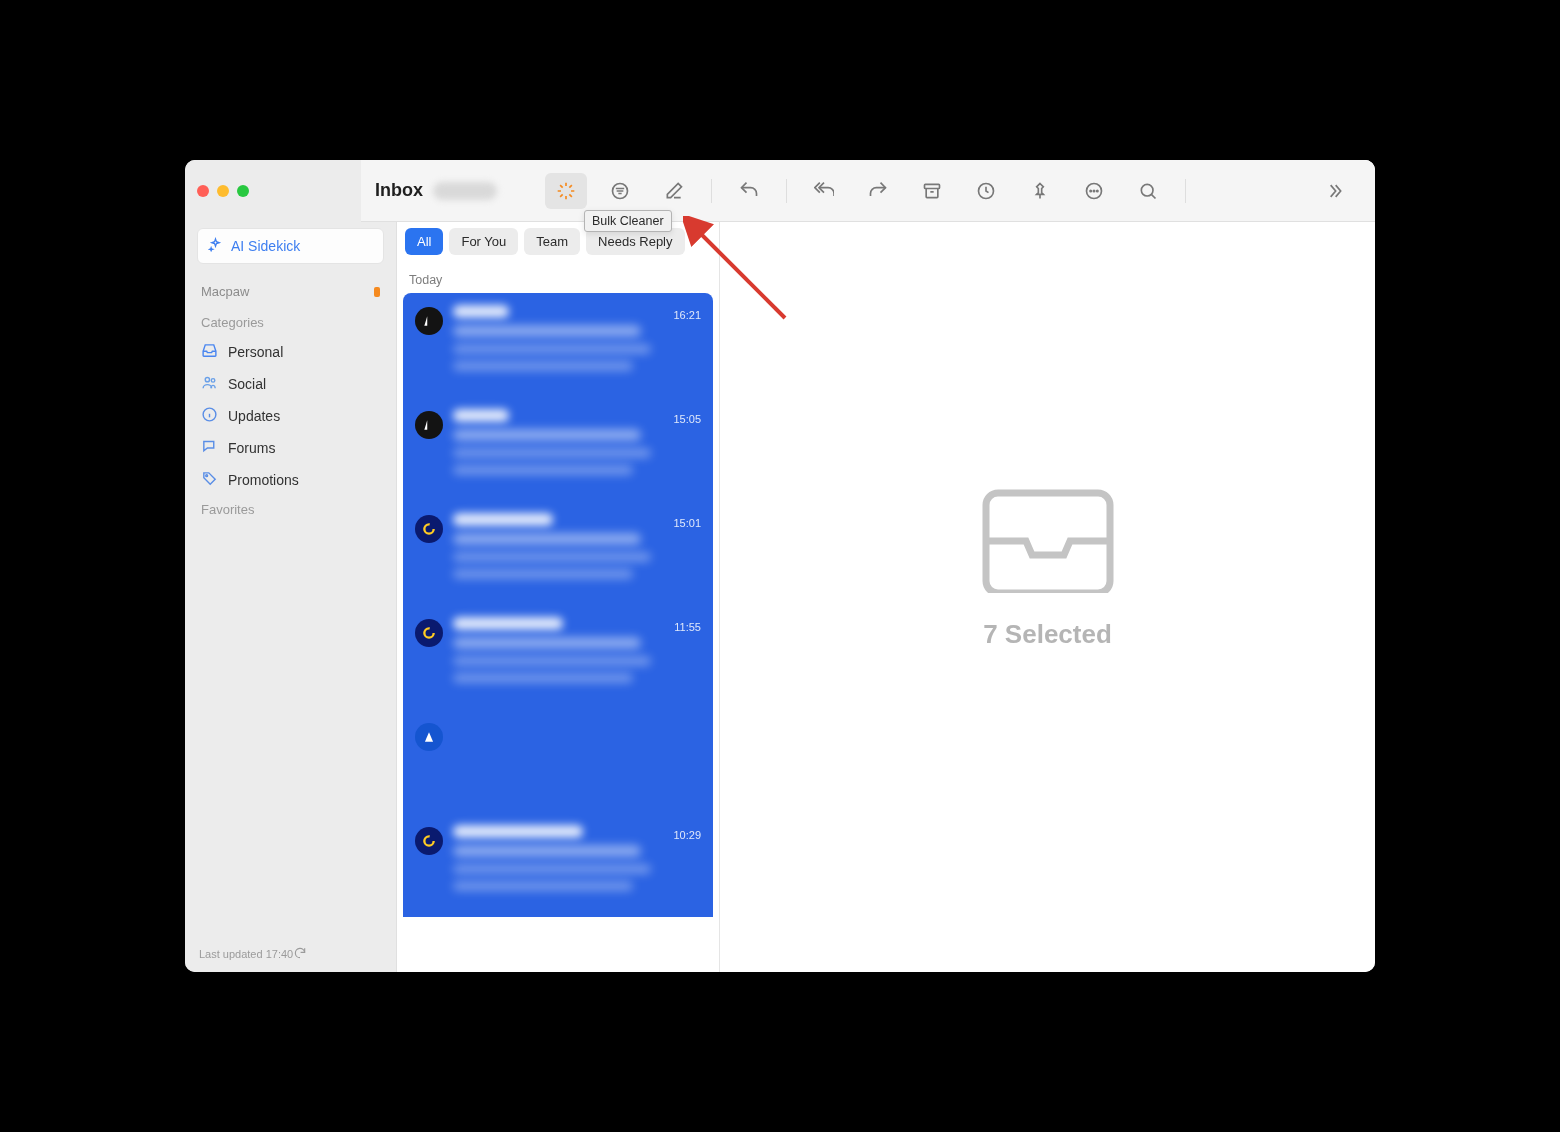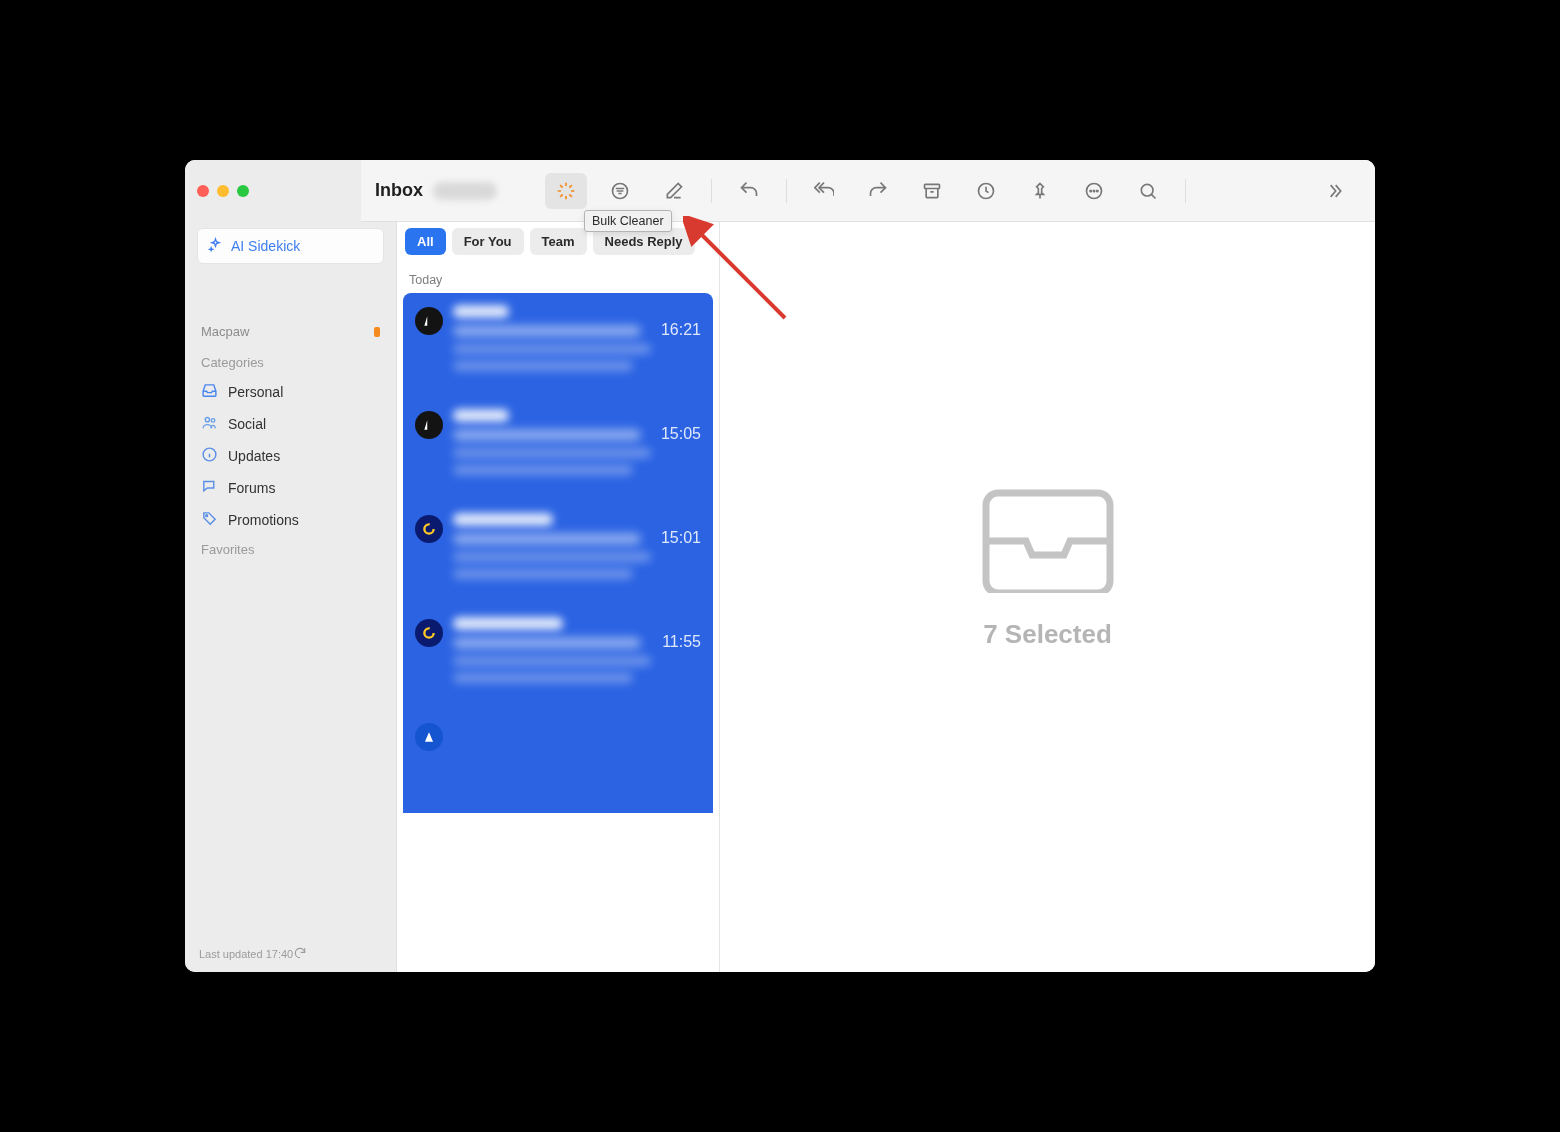--- a/index.html
+++ b/index.html
@@ -60,21 +60,20 @@
 }
 .ai-sidekick svg { width: 15px; height: 15px; }
 
 .sb-account {
   padding: 6px 16px 10px 16px;
   display: flex;
   align-items: center;
   font-size: 13px;
   color: #8c8c8c;
   font-weight: 500;
-  margin-top: 40px;
 }
 .sb-account-dot {
   width: 6px; height: 10px;
   background: #f58a1f;
   border-radius: 2px;
   margin-left: auto;
 }
 
 .sb-section-title {
   padding: 6px 16px;
@@ -182,21 +181,21 @@
 .filters {
   padding: 68px 8px 10px 8px;
   display: flex;
   gap: 6px;
 }
 .filter-chip {
   background: #ececec;
   border-radius: 6px;
   padding: 6px 12px;
   font-size: 13px;
-  font-weight: 700;
+  font-weight: 400;
   color: #2b2b2b;
 }
 .filter-chip.active { background: #2b74f0; color: #fff; }
 
 .list-section-title {
   padding: 8px 12px 6px 12px;
   font-size: 12.5px;
   color: #7d7d7d;
 }
 .msg-list { flex:1; overflow:hidden; }
@@ -218,22 +217,22 @@
   display:flex;align-items:center;justify-content:center;
   margin-top: 2px;
 }
 .av-black { background:#131313; }
 .av-blue { background:#0a1a6f; }
 .av-atlas { background:#1555d0; }
 .msg-content { flex: 1; position: relative; }
 .msg-time {
   position: absolute;
   right: 0;
-  top: 16px;
-  font-size: 16px;
+  top: 4px;
+  font-size: 11px;
   color: #dfe8fb;
   text-align: right;
 }
 .blur-line {
   background: rgba(255,255,255,0.45);
   border-radius: 6px;
   filter: blur(5px);
   margin-bottom: 7px;
 }
 .bl-sender { width: 56px; height: 13px; background: rgba(255,255,255,0.85); filter: blur(4px); }
@@ -531,20 +530,34 @@
           <div class="blur-line bl-preview2"></div>
         </div>
       </div>
       <div class="msg-item">
         <div class="msg-avatar av-atlas">
           <svg width="14" height="14" viewBox="0 0 24 24">
               <path d="M12 4l7 16H5z" fill="#fff"></path>
             </svg>
         </div>
       </div>
+      <div class="msg-item">
+        <div class="msg-avatar av-blue">
+          <svg width="14" height="14" viewBox="0 0 24 24">
+              <circle cx="12" cy="12" r="8" fill="none" stroke="#ffcb23" stroke-width="4" stroke-dasharray="38 12"></circle>
+            </svg>
+        </div>
+        <div class="msg-content">
+          <div class="msg-time">10:29</div>
+          <div class="blur-line bl-sender" style="width:130px"></div>
+          <div class="blur-line bl-subject"></div>
+          <div class="blur-line bl-preview1"></div>
+          <div class="blur-line bl-preview2"></div>
+        </div>
+      </div>
     </div>
   </div>
 
   <div class="detail-pane">
     <div class="inbox-icon">
       <svg viewBox="0 0 140 110" fill="none" stroke="#c4c4c4" stroke-width="7">
         <path d="M20 10 h100 a12 12 0 0 1 12 12 v76 a12 12 0 0 1 -12 12 h-100 a12 12 0 0 1 -12 -12 v-76 a12 12 0 0 1 12 -12 z"></path>
         <path d="M8 58 h40 l6 14 h32 l6-14 h40"></path>
       </svg>
     </div>

